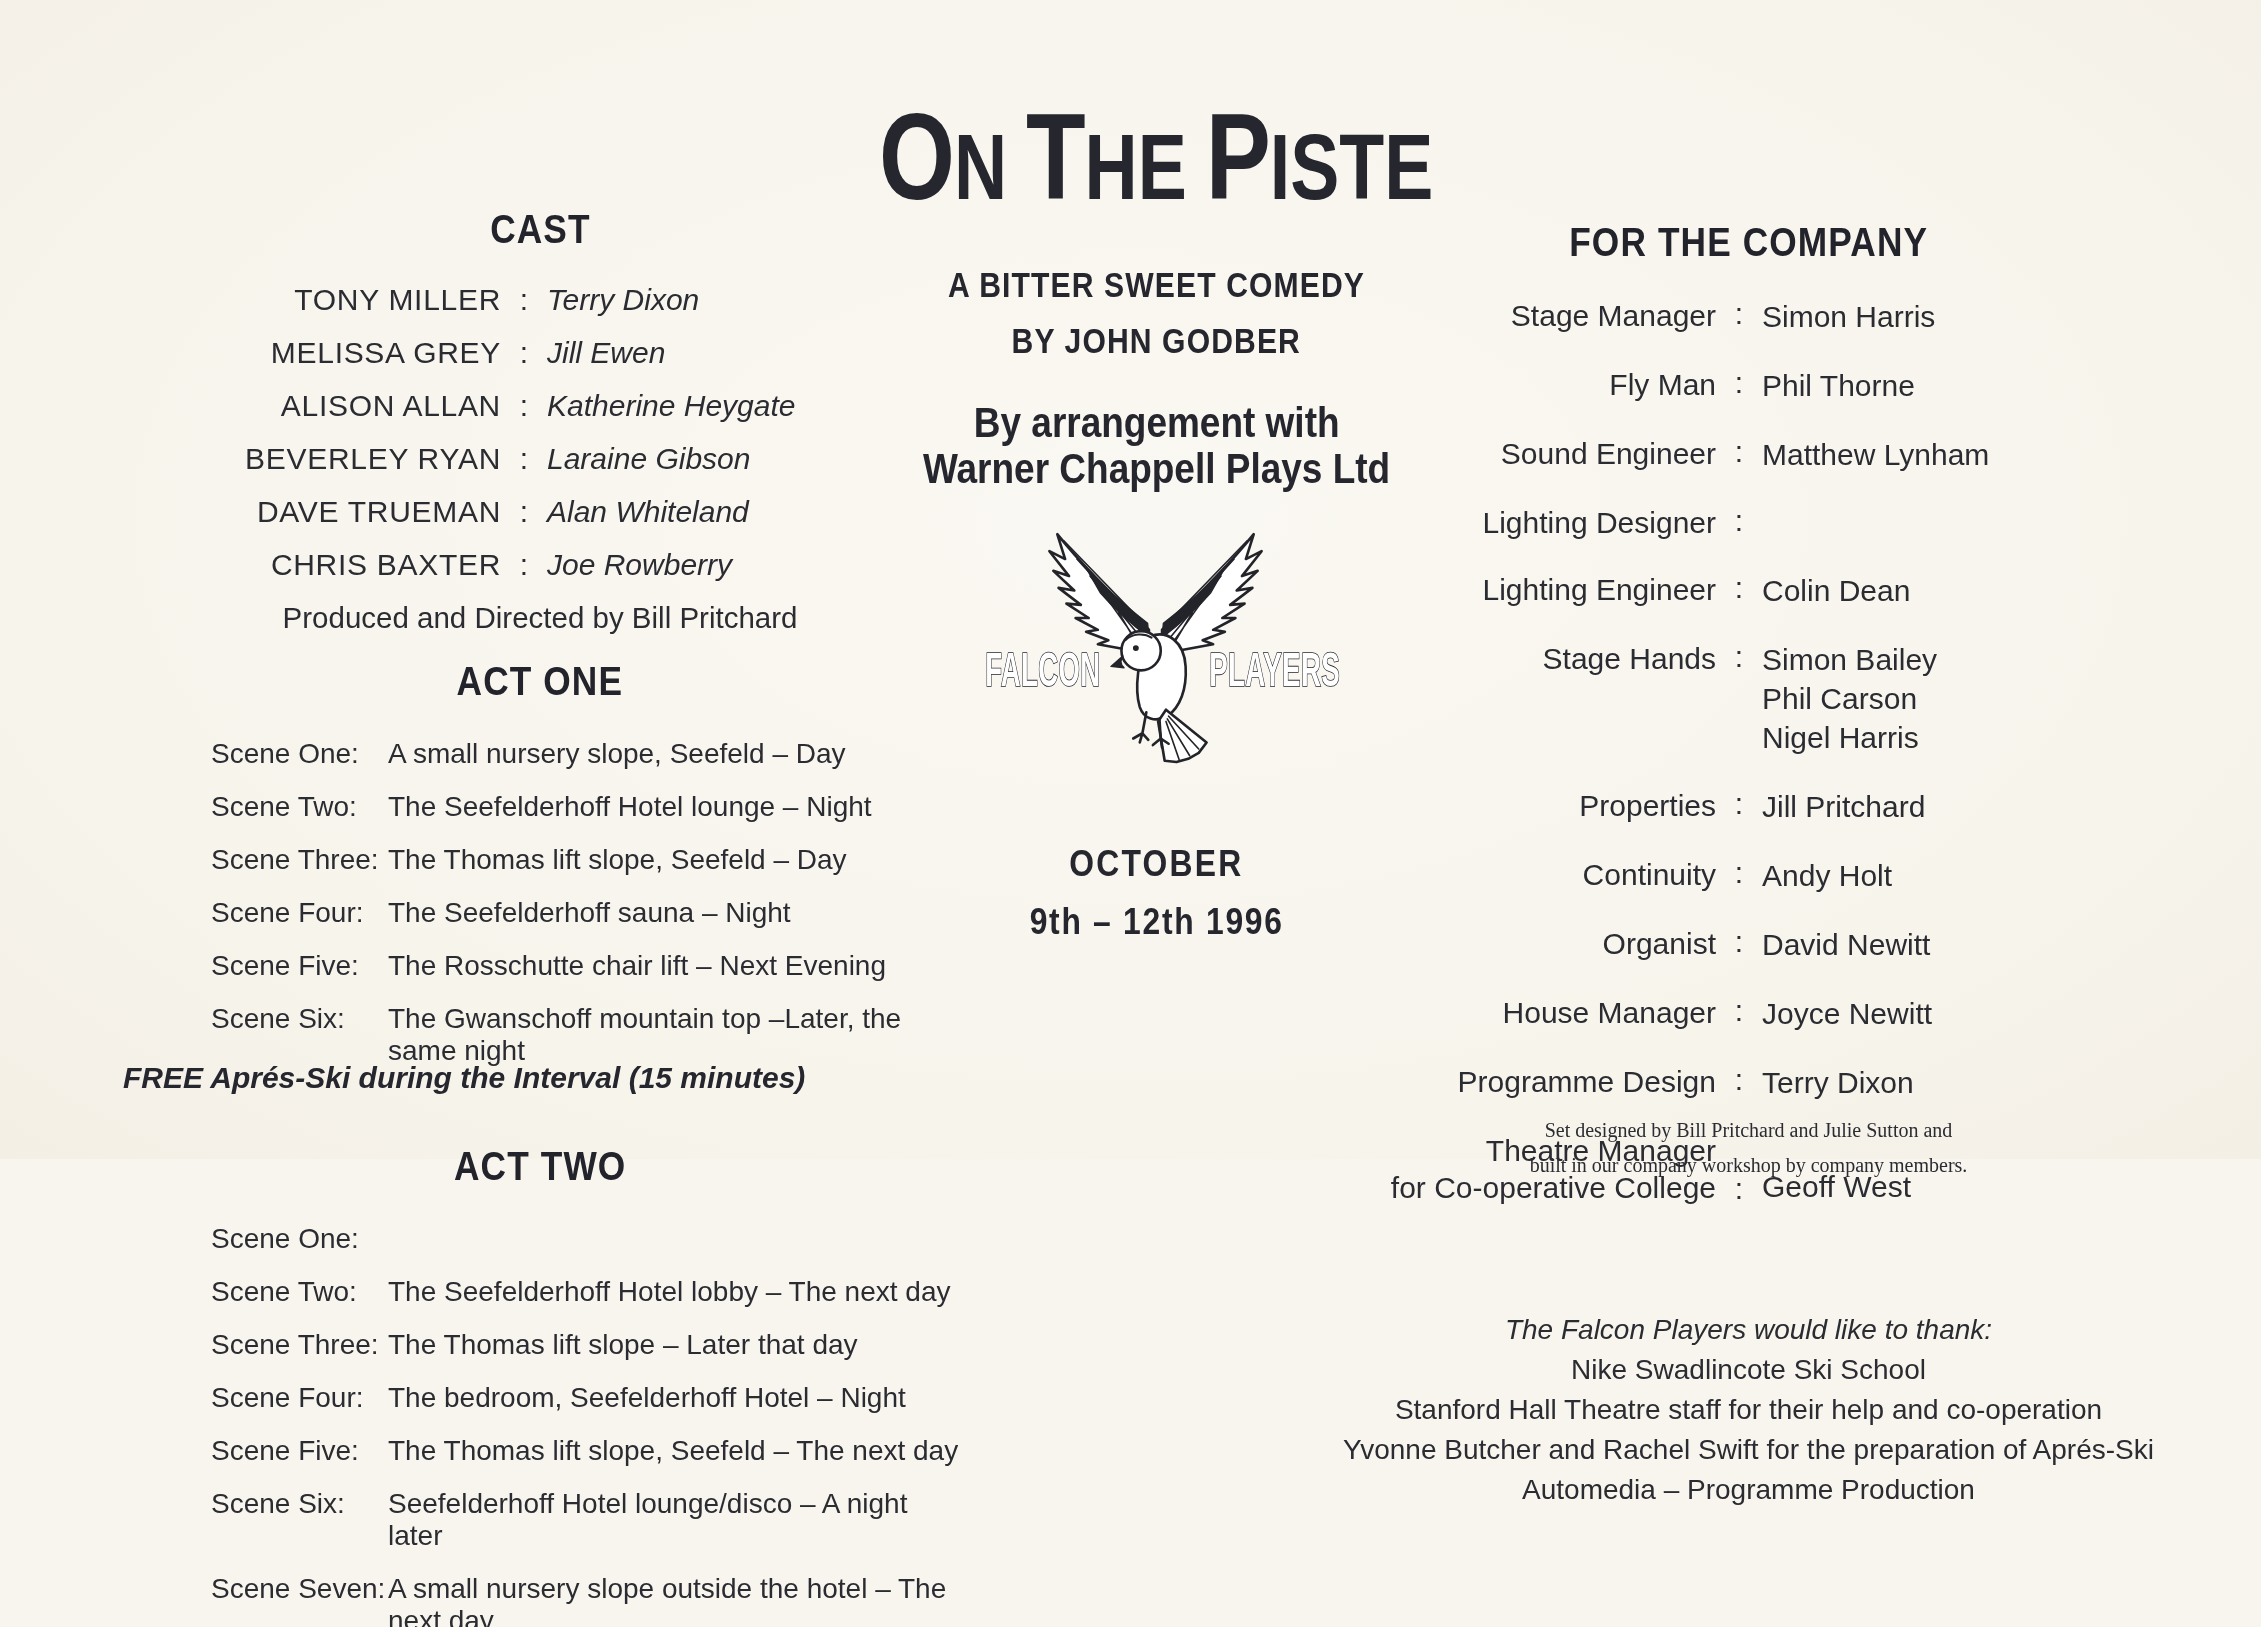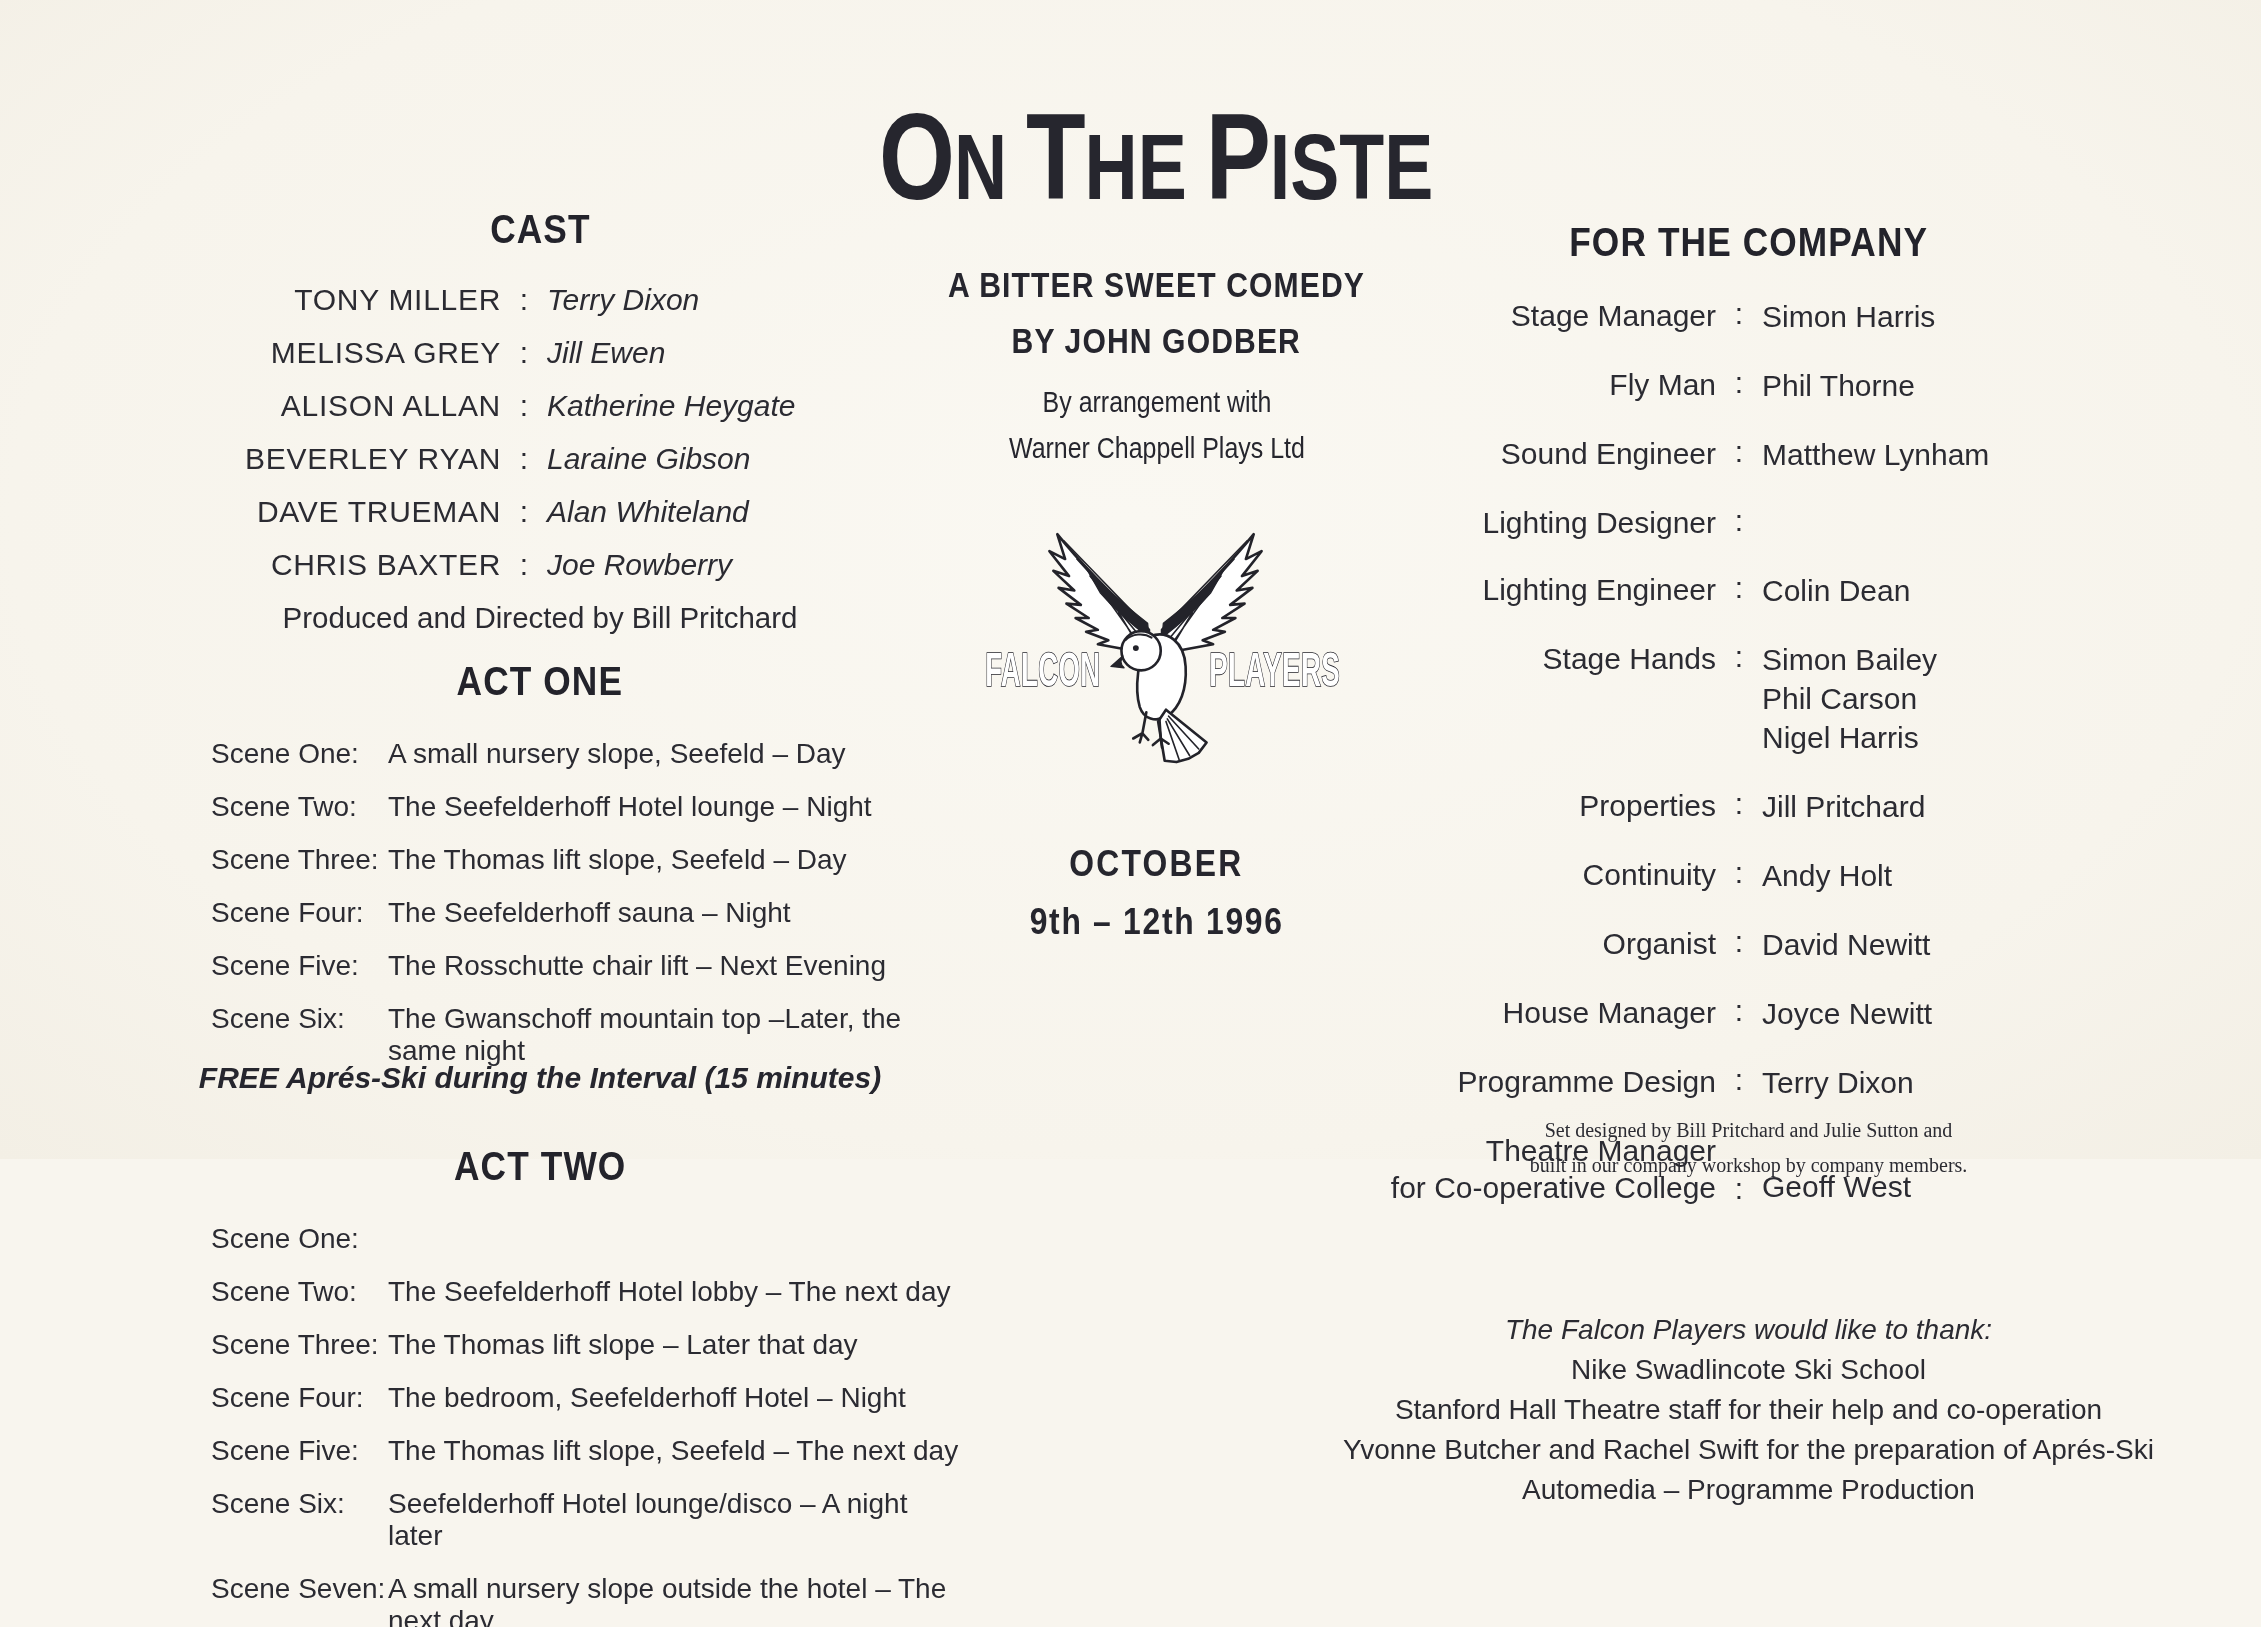--- a/index.html
+++ b/index.html
@@ -21,21 +21,21 @@
   
   .masthead{left:747px;top:92px;width:819px;text-align:center;}
   .main-title{white-space:nowrap;display:inline-block;transform:scaleX(.80);transform-origin:center;
     font-weight:bold;color:#26262e;letter-spacing:-1.3px;line-height:131px;}
   .tw{display:inline-block;margin:0 11.8px;}
   .tw .lead{font-size:122px;}
   .tw .rest{font-size:92px;letter-spacing:0px;}
   .subtitle,.byline{font-weight:bold;font-size:35px;letter-spacing:1.3px;color:#26262e;}
   .subtitle{margin-top:3.9px;}
   .byline{margin-top:15.7px;}
-  .arrangement{margin-top:18px;font-weight:normal;font-size:29px;line-height:46px;color:#26262e;}
+  .arrangement{margin-top:38px;font-weight:bold;font-size:43px;line-height:46px;color:#26262e;}
   
   .logo-svg{position:absolute;left:887px;top:521px;width:537px;height:249px;}
   .logo-text{font-family:"Liberation Sans",sans-serif;font-weight:bold;font-size:74px;
     fill:#ffffff;stroke:#23232a;stroke-width:2.6;paint-order:stroke;letter-spacing:1px;}
   
   .dates{left:747px;top:843px;width:819px;text-align:center;color:#26262e;}
   .dates .month{font-weight:bold;font-size:37px;letter-spacing:2.6px;}
   .dates .range{margin-top:16.4px;font-weight:bold;font-size:37px;letter-spacing:2px;}
   
   .cast-blk{left:111px;top:206px;width:858px;}
@@ -44,21 +44,21 @@
   .pair-role{text-align:right;font-size:30px;letter-spacing:0.7px;color:#2b2b32;}
   .pair-colon{text-align:center;font-size:30px;}
   .pair-actor{text-align:left;font-style:italic;font-size:30px;color:#2b2b32;}
   .produced{margin-top:9.2px;text-align:center;font-size:29.5px;color:#2b2b32;}
   .act-one-blk{left:111px;top:658px;width:858px;}
   .act-two-blk{left:111px;top:1143px;width:858px;}
   .scene-rows{margin-top:33px;}
   .scene-row{display:grid;grid-template-columns:100px 177px 1fr;align-items:baseline;margin-bottom:21px;}
   .scene-label{grid-column:2;font-size:28px;color:#2b2b32;}
   .scene-desc{grid-column:3;font-size:28px;color:#2b2b32;}
-  .interval{left:111px;top:1061px;width:858px;text-align:center;
+  .interval{left:123px;top:1061px;width:858px;text-align:left;
     font-weight:bold;font-style:italic;font-size:30px;color:#26262e;}
   
   .company-blk{left:1323px;top:219px;width:851px;}
   .company-rows{margin-top:31px;}
   .c-row{display:grid;grid-template-columns:393px 46px 413px;margin-bottom:30px;}
   .c-row.row-end{align-items:end;}
   .c-row.row-start{align-items:start;}
   .c-role{text-align:right;font-size:30px;color:#2b2b32;line-height:37px;}
   .c-colon{text-align:center;font-size:30px;}
   .c-names{text-align:left;font-size:30px;color:#2b2b32;line-height:39px;}

